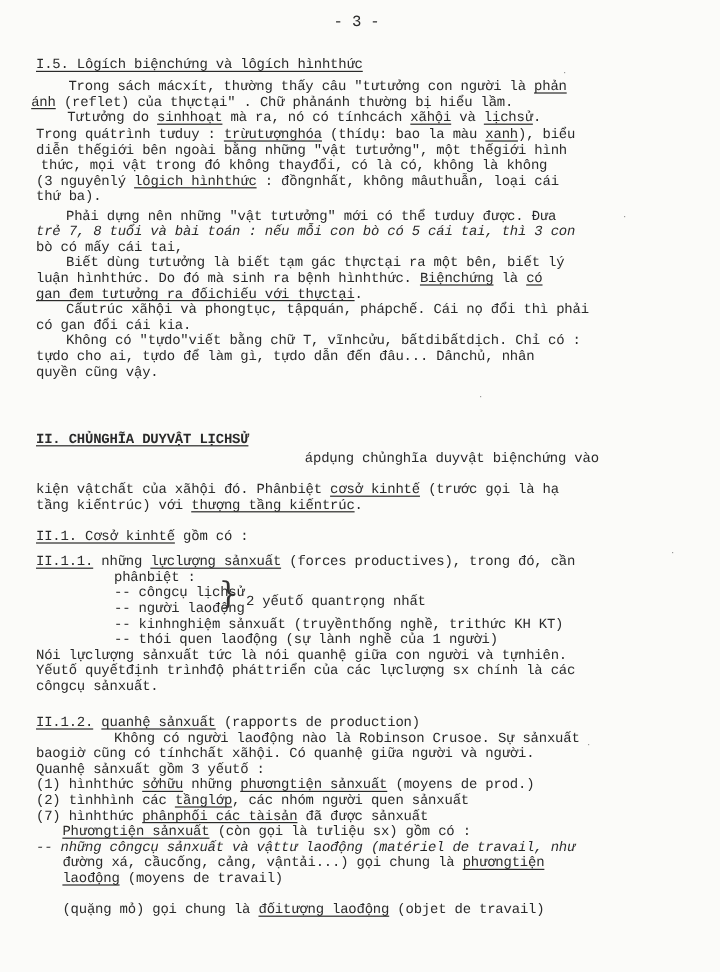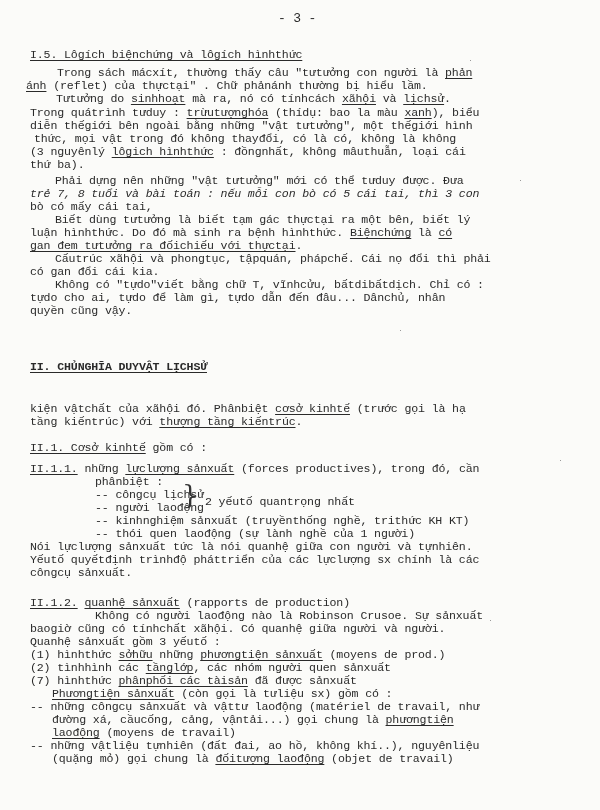--- a/index.html
+++ b/index.html
@@ -55,20 +55,21 @@
   <div class="ln" style="left:30px; top:239px;"><span class="u">gan đem tưtưởng ra đốichiếu với thựctại</span><span>.</span></div>
 
   <div class="ln" style="left:55px; top:252px;">Cấutrúc xãhội và phongtục, tậpquán, phápchế. Cái nọ đổi thì phải</div>
   <div class="ln" style="left:30px; top:265px;">có gan đổi cái kia.</div>
 
   <div class="ln" style="left:55px; top:278px;">Không có "tựdo"viết bằng chữ T, vĩnhcửu, bấtdibấtdịch. Chỉ có :</div>
   <div class="ln" style="left:30px; top:291px;">tựdo cho ai, tựdo để làm gì, tựdo dẫn đến đâu... Dânchủ, nhân</div>
   <div class="ln" style="left:30px; top:304px;">quyền cũng vậy.</div>
 
   <div class="ln u" style="left:30px; top:360px; font-weight:bold;">II. CHỦNGHĨA DUYVẬT LỊCHSỬ</div>
+  <div class="ln" style="left:254px; top:376px;">ápdụng chủnghĩa duyvật biệnchứng vào</div>
   <div class="ln" style="left:30px; top:402px;"><span>kiện vậtchất của xãhội đó. Phânbiệt </span><span class="u">cơsở kinhtế</span><span> (trước gọi là hạ</span></div>
   <div class="ln" style="left:30px; top:415px;"><span>tầng kiếntrúc) với </span><span class="u">thượng tầng kiếntrúc</span><span>.</span></div>
 
   <div class="ln" style="left:30px; top:441px;"><span class="u">II.1. Cơsở kinhtế</span><span> gồm có :</span></div>
 
   <div class="ln" style="left:30px; top:462px;"><span class="u">II.1.1.</span><span> những </span><span class="u">lựclượng sảnxuất</span><span> (forces productives), trong đó, cần</span></div>
   <div class="ln" style="left:95px; top:475px;">phânbiệt :</div>
   <div class="ln" style="left:95px; top:488px;">-- côngcụ lịchsử</div>
   <div class="ln" style="left:95px; top:501px;">-- người laođộng</div>
   <div class="brace" style="top:482px;">}</div>
@@ -80,24 +81,23 @@
   <div class="ln" style="left:30px; top:566px;">côngcụ sảnxuất.</div>
 
   <div class="ln" style="left:30px; top:596px;"><span class="u">II.1.2.</span><span> </span><span class="u">quanhệ sảnxuất</span><span> (rapports de production)</span></div>
   <div class="ln" style="left:95px; top:609px;">Không có người laođộng nào là Robinson Crusoe. Sự sảnxuất</div>
   <div class="ln" style="left:30px; top:622px;">baogiờ cũng có tínhchất xãhội. Có quanhệ giữa người và người.</div>
   <div class="ln" style="left:30px; top:635px;">Quanhệ sảnxuất gồm 3 yếutố :</div>
   <div class="ln" style="left:30px; top:648px;"><span>(1) hìnhthức </span><span class="u">sởhữu</span><span> những </span><span class="u">phươngtiện sảnxuất</span><span> (moyens de prod.)</span></div>
   <div class="ln" style="left:30px; top:661px;"><span>(2) tìnhhình các </span><span class="u">tầnglớp</span><span>, các nhóm người quen sảnxuất</span></div>
   <div class="ln" style="left:30px; top:674px;"><span>(7) hìnhthức </span><span class="u">phânphối các tàisản</span><span> đã được sảnxuất</span></div>
   <div class="ln" style="left:52px; top:687px;"><span class="u">Phươngtiện sảnxuất</span><span> (còn gọi là tưliệu sx) gồm có :</span></div>
-  <div class="ln" style="left:30px; top:700px;">-- những côngcụ sảnxuất và vậttư laođộng (matériel de travail, như</div>
+  <div class="ln" style="left:30px; top:700px;font-style:italic;">-- những côngcụ sảnxuất và vậttư laođộng (matériel de travail, như</div>
   <div class="ln" style="left:52px; top:713px;"><span>đường xá, cầucống, cảng, vậntải...) gọi chung là </span><span class="u">phươngtiện</span></div>
   <div class="ln" style="left:52px; top:726px;"><span class="u">laođộng</span><span> (moyens de travail)</span></div>
-  <div class="ln" style="left:30px; top:739px;">-- những vậtliệu tựnhiên (đất đai, ao hồ, không khí..), nguyênliệu</div>
   <div class="ln" style="left:52px; top:752px;"><span>(quặng mỏ) gọi chung là </span><span class="u">đốitượng laođộng</span><span> (objet de travail)</span></div>
 
   <div class="speck" style="left:470px;top:60px"></div>
   <div class="speck" style="left:520px;top:180px"></div>
   <div class="speck" style="left:400px;top:330px"></div>
   <div class="speck" style="left:560px;top:460px"></div>
   <div class="speck" style="left:490px;top:620px"></div>
 </div>
 
 </body></html>

